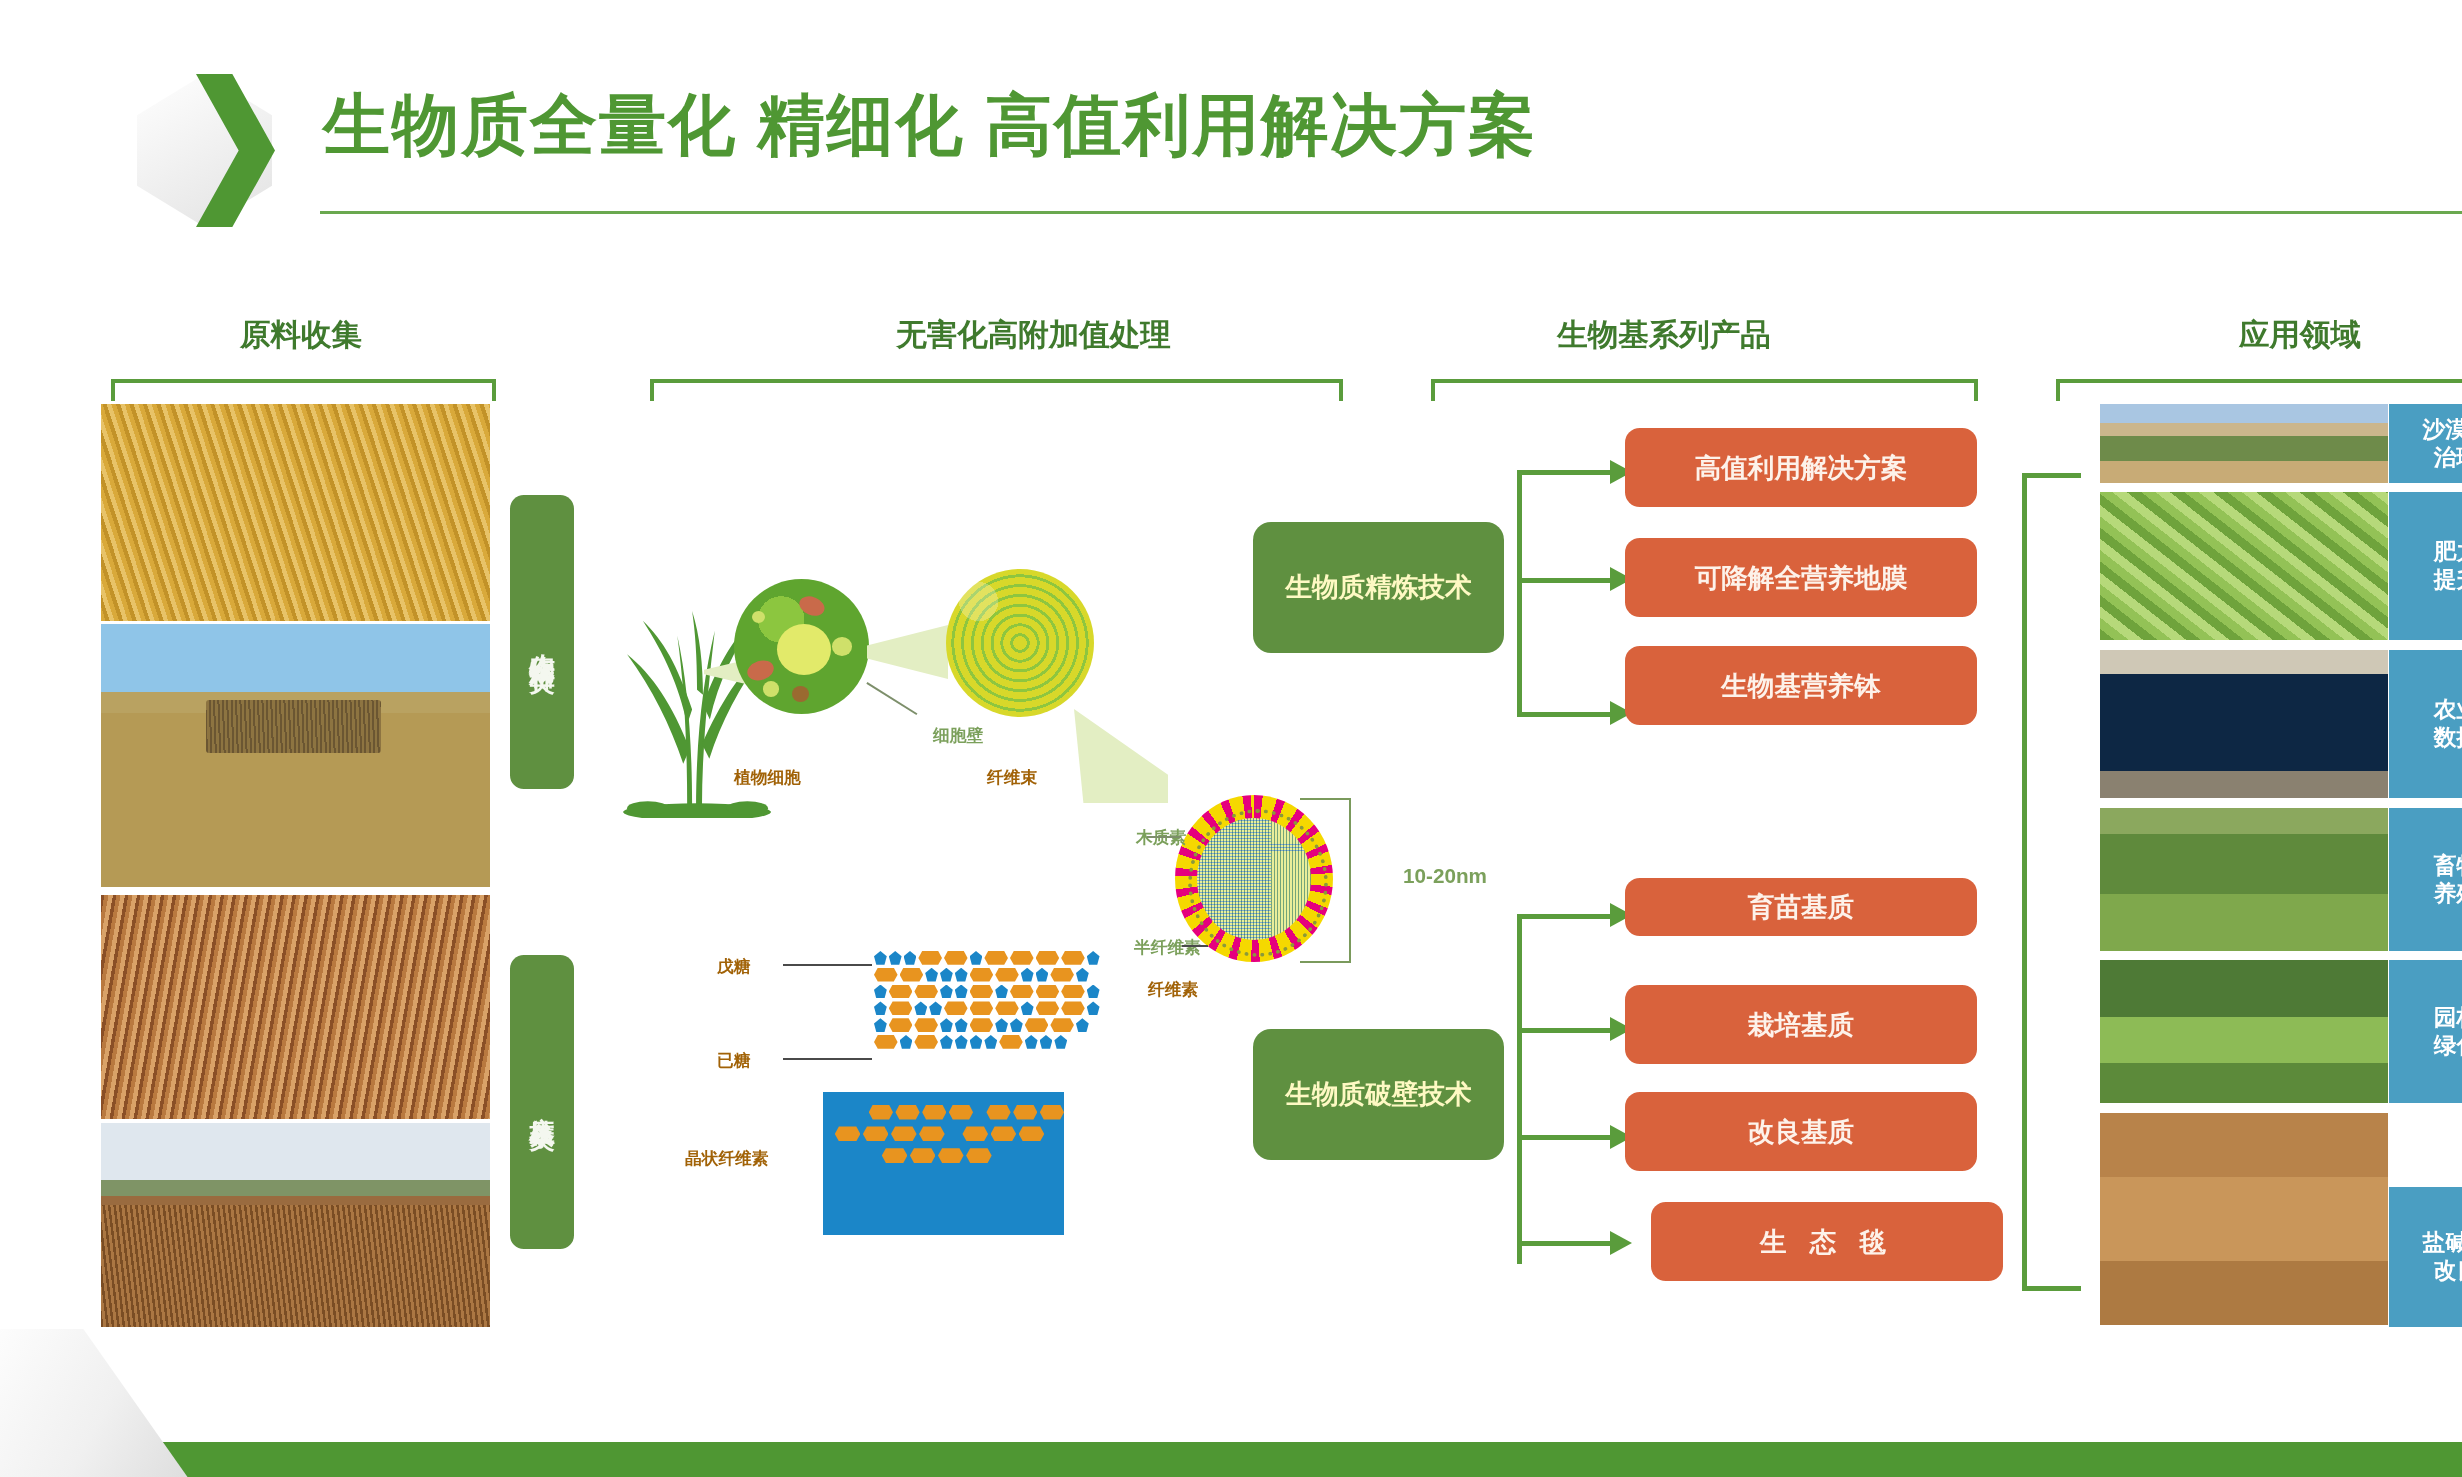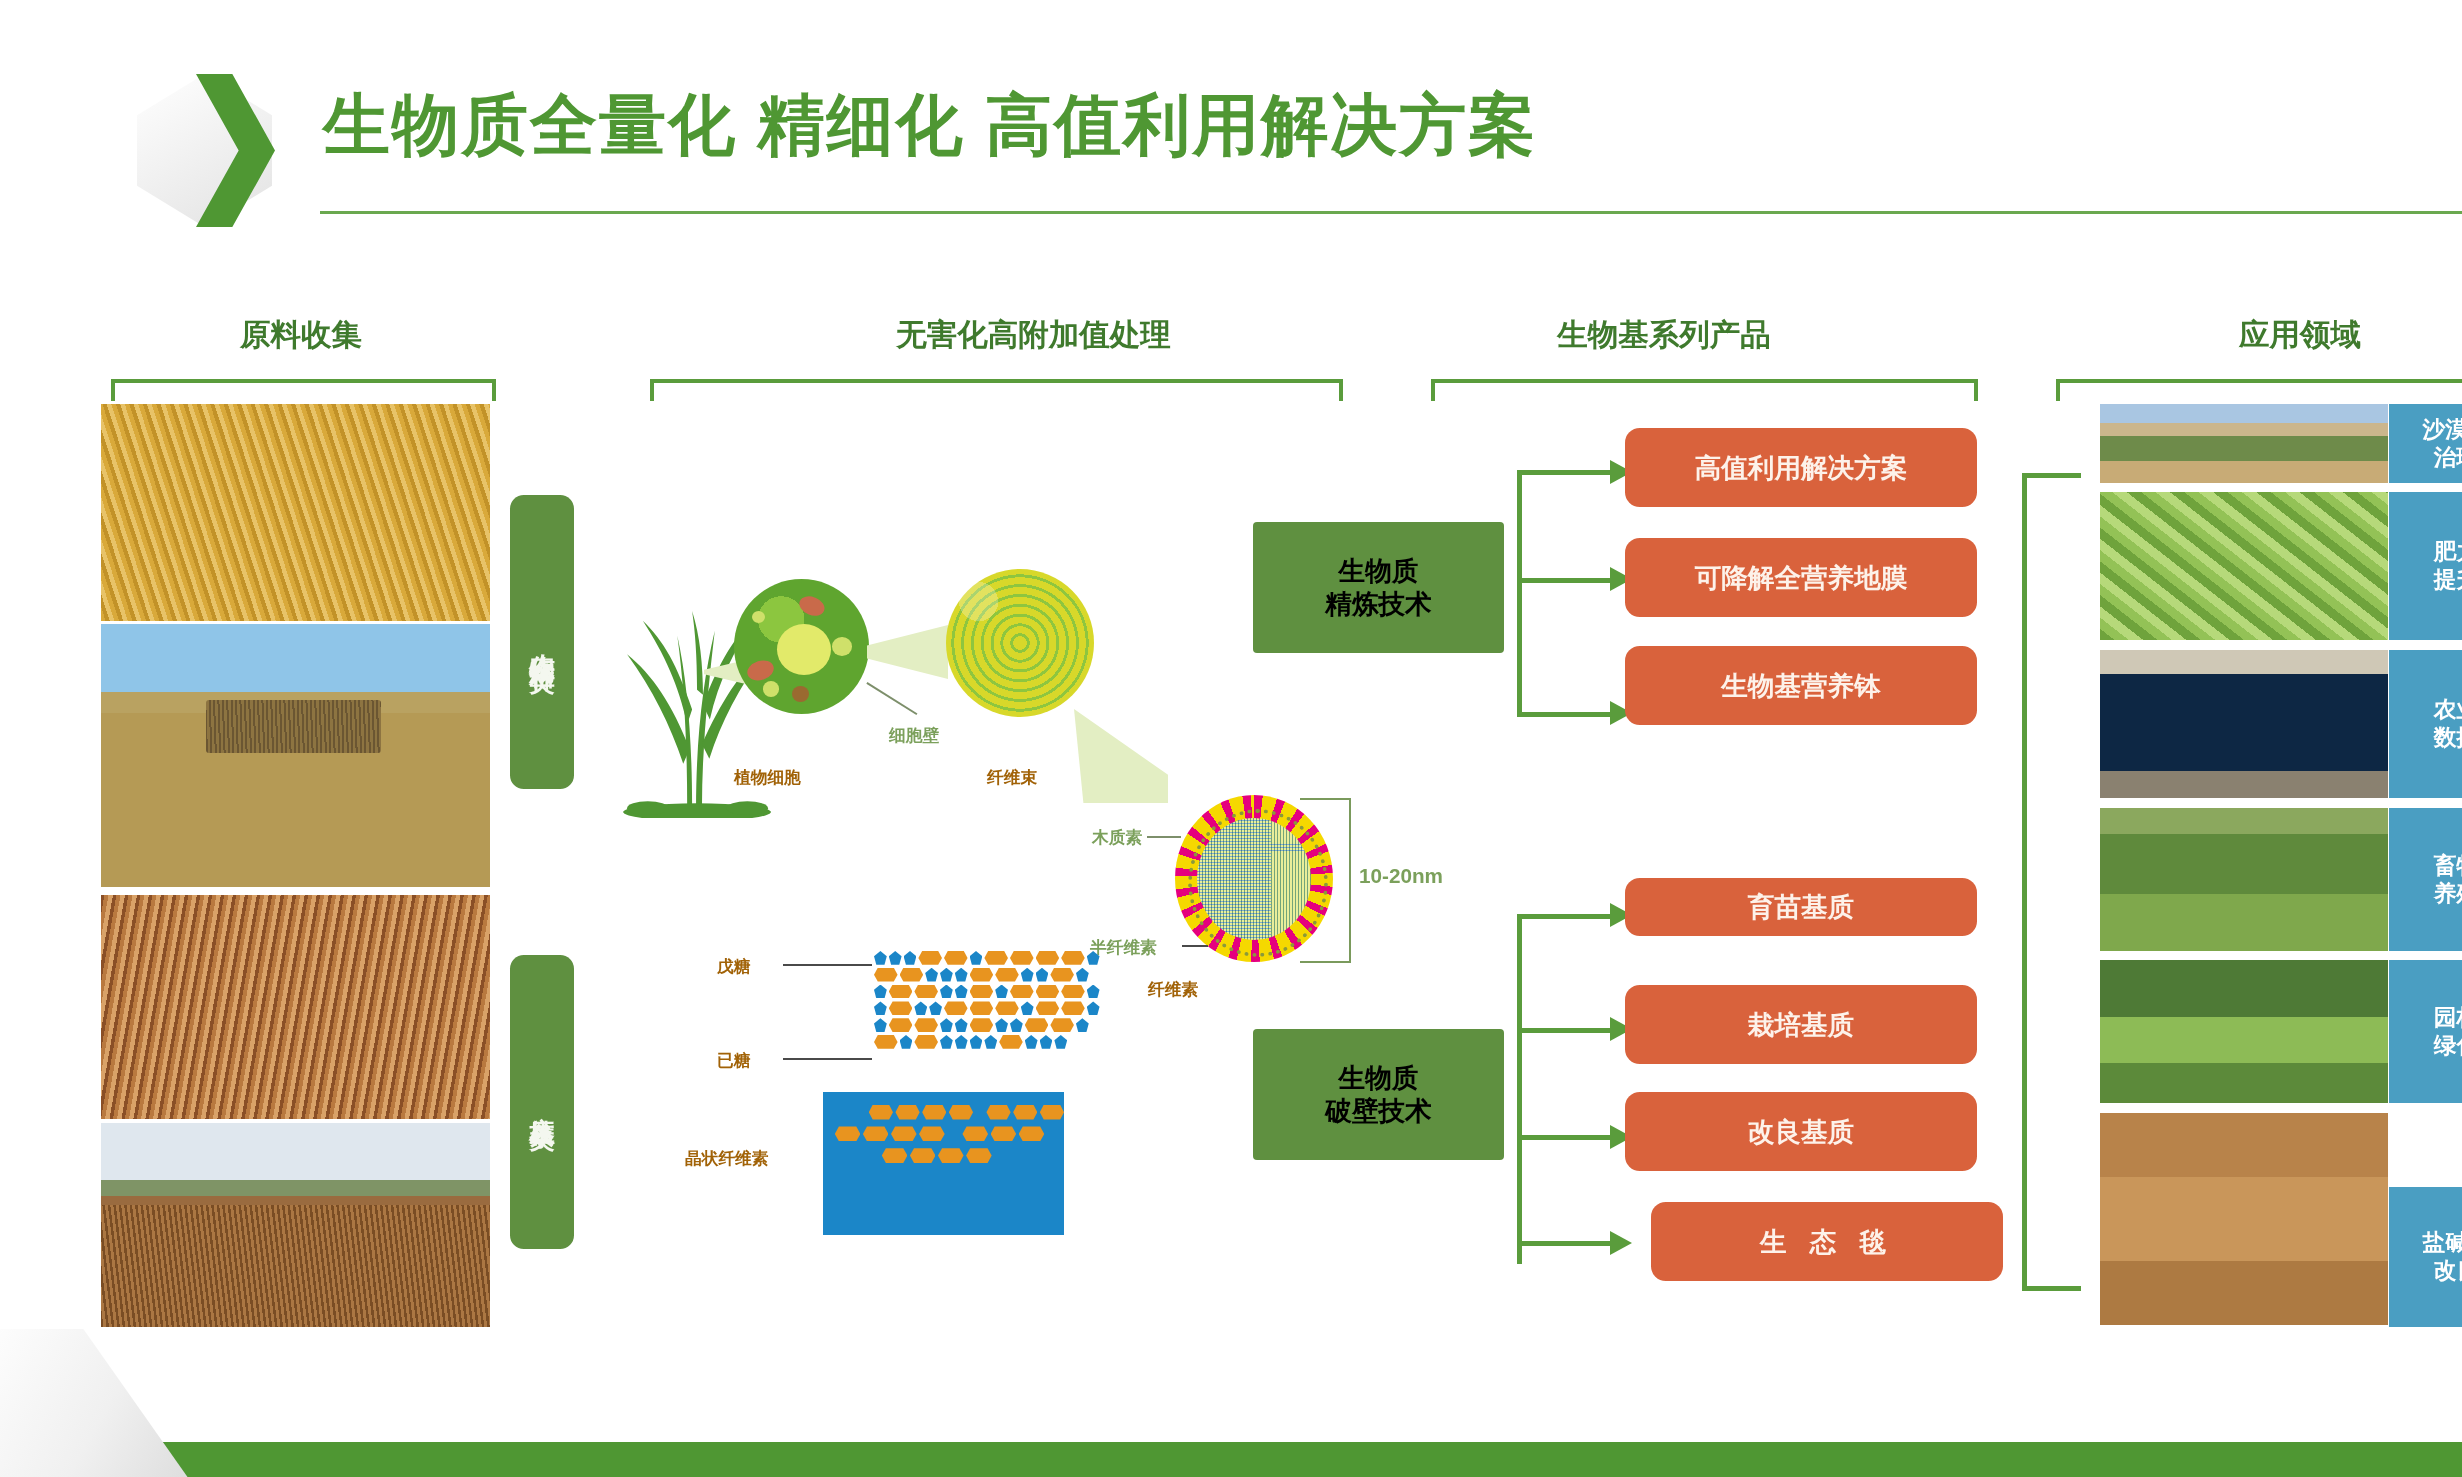--- a/index.html
+++ b/index.html
@@ -60,21 +60,21 @@
   .ph-saline{background:linear-gradient(180deg,#b8834a 0 30%,#c9965a 30% 70%,#ad7a42 70% 100%);}
 
   
   .vtab{position:absolute;background:#5f9040;border-radius:13.8px;color:#f4f7ef;
        font-size:25.6px;font-weight:bold;display:flex;align-items:center;
        justify-content:center;writing-mode:vertical-rl;letter-spacing:3px;
        line-height:1.05;padding:8.9px 0;}
 
   
   .illus-label{position:absolute;font-size:16.7px;color:#a16207;font-weight:bold;white-space:nowrap;}
-  .illus-label.green{color:#7ba05b;}
+  .illus-label.green{color:#7ba05b;margin-left:44px;}
   .leader{position:absolute;background:#7d8f6b;height:1.5px;}
   .leader.dark{background:#4a4a4a;}
 
   .cell-circle{position:absolute;border-radius:50%;overflow:hidden;
        background:radial-gradient(circle at 35% 30%,#8cc63f 0 18%,#5fa52f 18% 100%);}
   .cell-nucleus{position:absolute;border-radius:50%;background:#e2ea6a;}
   .organelle{position:absolute;border-radius:50%;background:#c96a4a;}
   .organelle.lite{background:#cfe06a;}
   .organelle.brown{background:#9a6a30;}
 
@@ -102,22 +102,22 @@
   .pent{width:12.8px;height:13.8px;background:#1b86c8;
         clip-path:polygon(50% 0%,100% 38%,82% 100%,18% 100%,0% 38%);}
   .hexo{width:23.6px;height:13.8px;background:#e8941f;
         clip-path:polygon(16% 0%,84% 0%,100% 50%,84% 100%,16% 100%,0% 50%);}
   .cryst-box{position:absolute;background:#1b86c8;}
   .cryst-row{display:flex;gap:2.5px;height:14.8px;margin-bottom:6.9px;}
   .cryst-hex{width:25.6px;height:14.8px;background:#e8941f;
         clip-path:polygon(16% 0%,84% 0%,100% 50%,84% 100%,16% 100%,0% 50%);}
 
   
-  .tech-box{position:absolute;background:#5f9040;border-radius:4px;color:#000000;
-       display:flex;flex-direction:column;align-items:center;justify-content:center;
+  .tech-box{position:absolute;background:#5f9040;border-radius:18px;color:#fef9c3;
+       display:flex;align-items:center;justify-content:center;
        font-size:26.6px;font-weight:bold;line-height:1.22;text-align:center;}
 
   
   .prod{position:absolute;background:#d9623c;border-radius:14.8px;color:#fdf2ea;
        display:flex;align-items:center;justify-content:center;
        font-size:26.6px;font-weight:bold;white-space:nowrap;}
 
   
   .conn-v{position:absolute;background:#5a9c3c;width:4.9px;}
   .conn-h{position:absolute;background:#5a9c3c;height:4.9px;}

